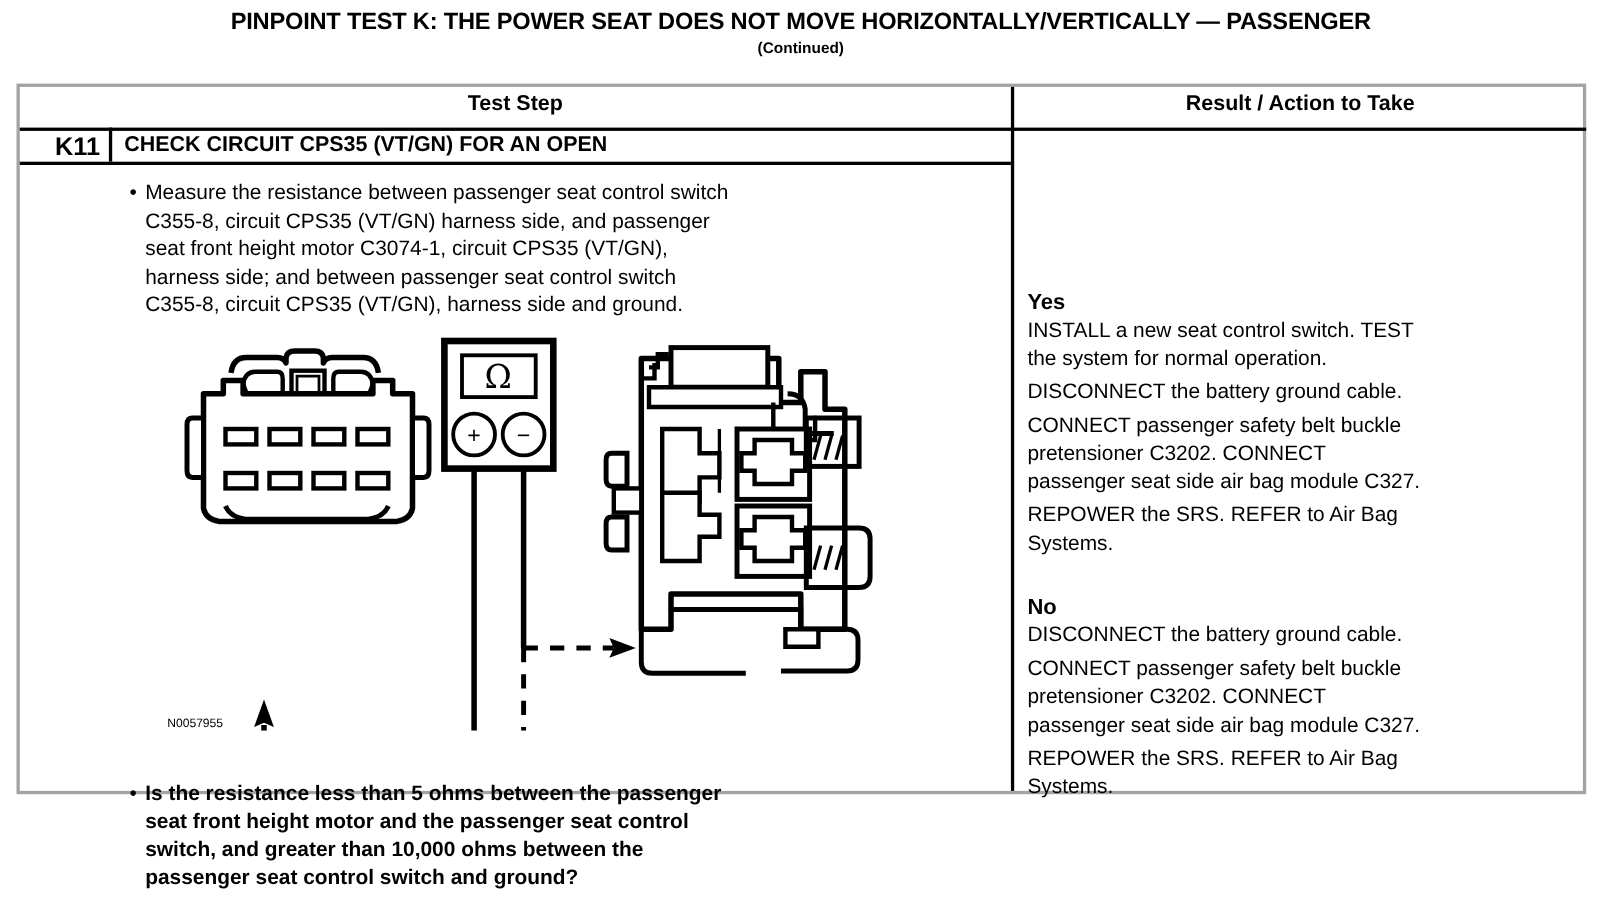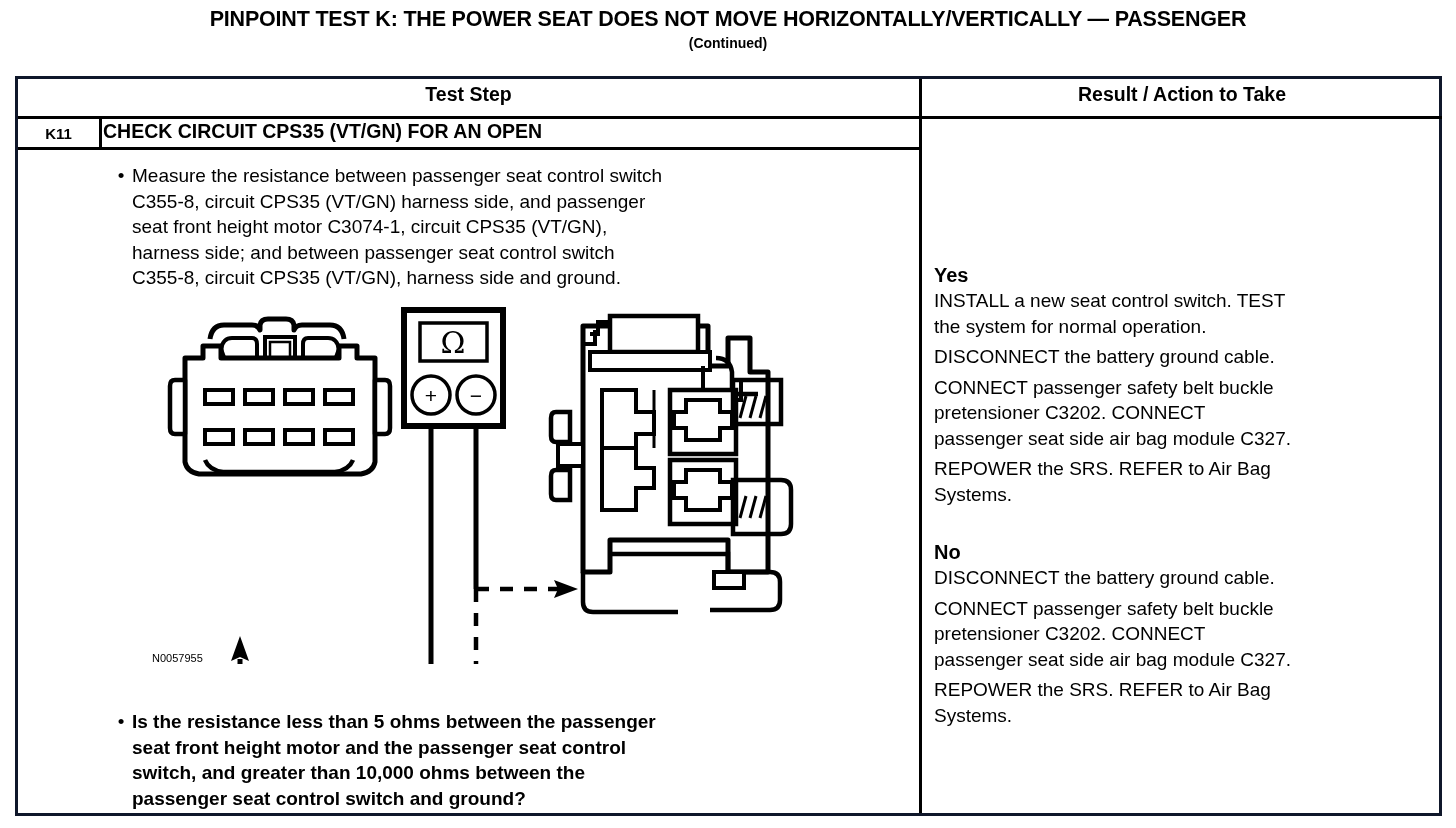--- a/index.html
+++ b/index.html
@@ -33,22 +33,22 @@
   .title-line2 {
     font-size: 14px;
     font-weight: bold;
     line-height: 22px;
   }
 
   
   .table-frame {
     position: absolute;
     left: 15px; top: 76px;
-    width: 1427px; height: 740px;
-    border: 3px solid #0f172a;
+    width: 1427px; height: 646px;
+    border: 3px solid #a3a3a3;
   }
   .vdivider {
     position: absolute;
     left: 901px; top: 0;
     width: 3px; height: 100%;
     background: #000;
   }
   .hdivider-header {
     position: absolute;
     left: 0; top: 37px;
@@ -73,28 +73,28 @@
     top: 4px;
     font-size: 19.5px;
     font-weight: bold;
     text-align: center;
   }
   .col-head.left  { left: 0;    width: 901px; }
   .col-head.right { left: 904px; width: 520px; }
 
   .k11-label {
     position: absolute;
-    left: 0; top: 40px;
+    left: 12px; top: 40px;
     width: 81px; height: 28px;
     display: flex; align-items: center; justify-content: center;
-    font-size: 15px; font-weight: bold;
+    font-size: 23px; font-weight: bold;
   }
   .k11-heading {
     position: absolute;
-    left: 85px; top: 41px;
+    left: 95px; top: 41px;
     font-size: 19.5px; font-weight: bold;
     white-space: nowrap;
   }
 
   
   .bullet-block {
     position: absolute;
     display: flex;
     align-items: flex-start;
   }

